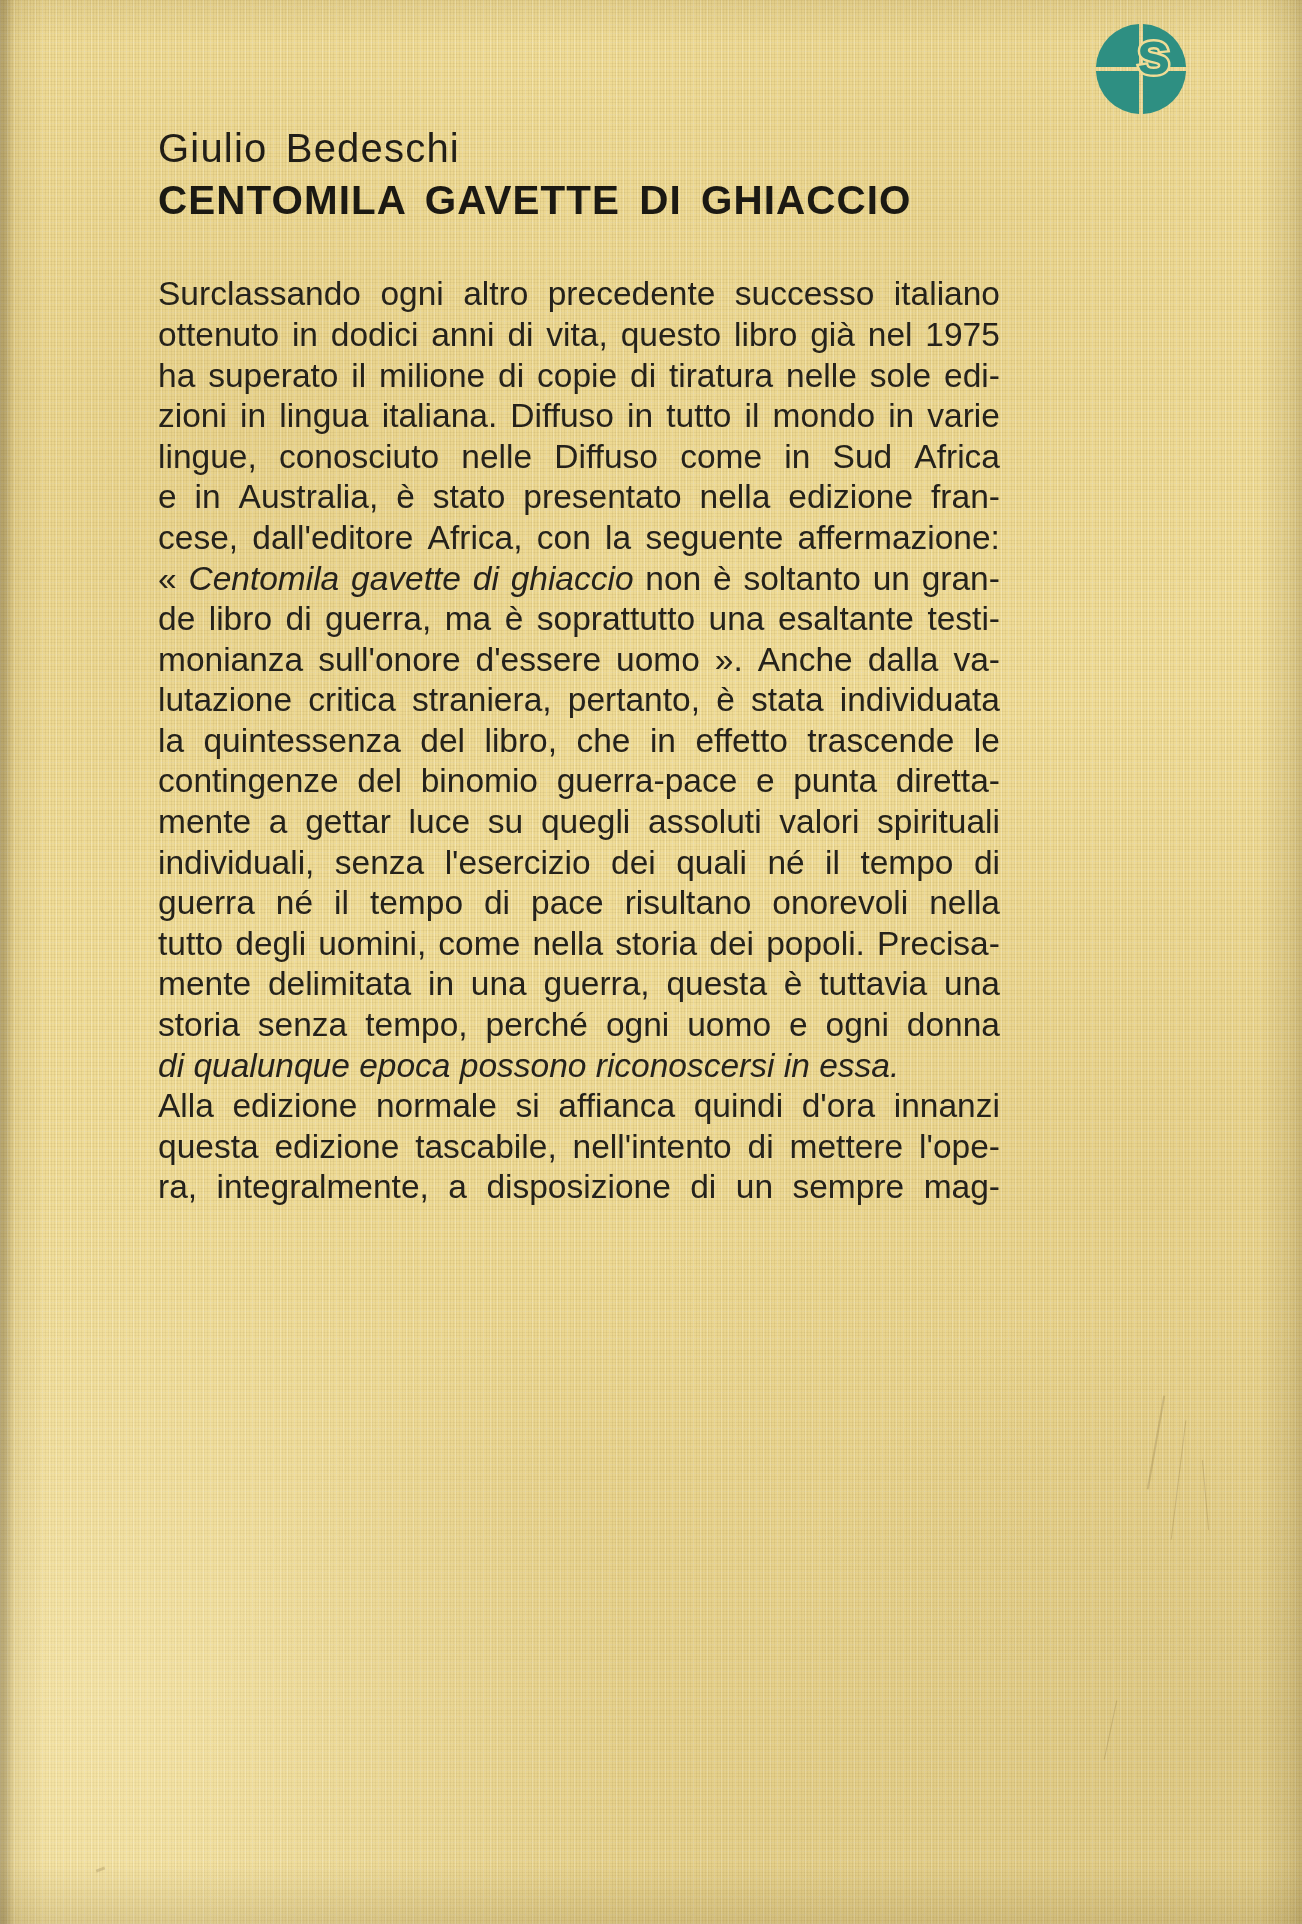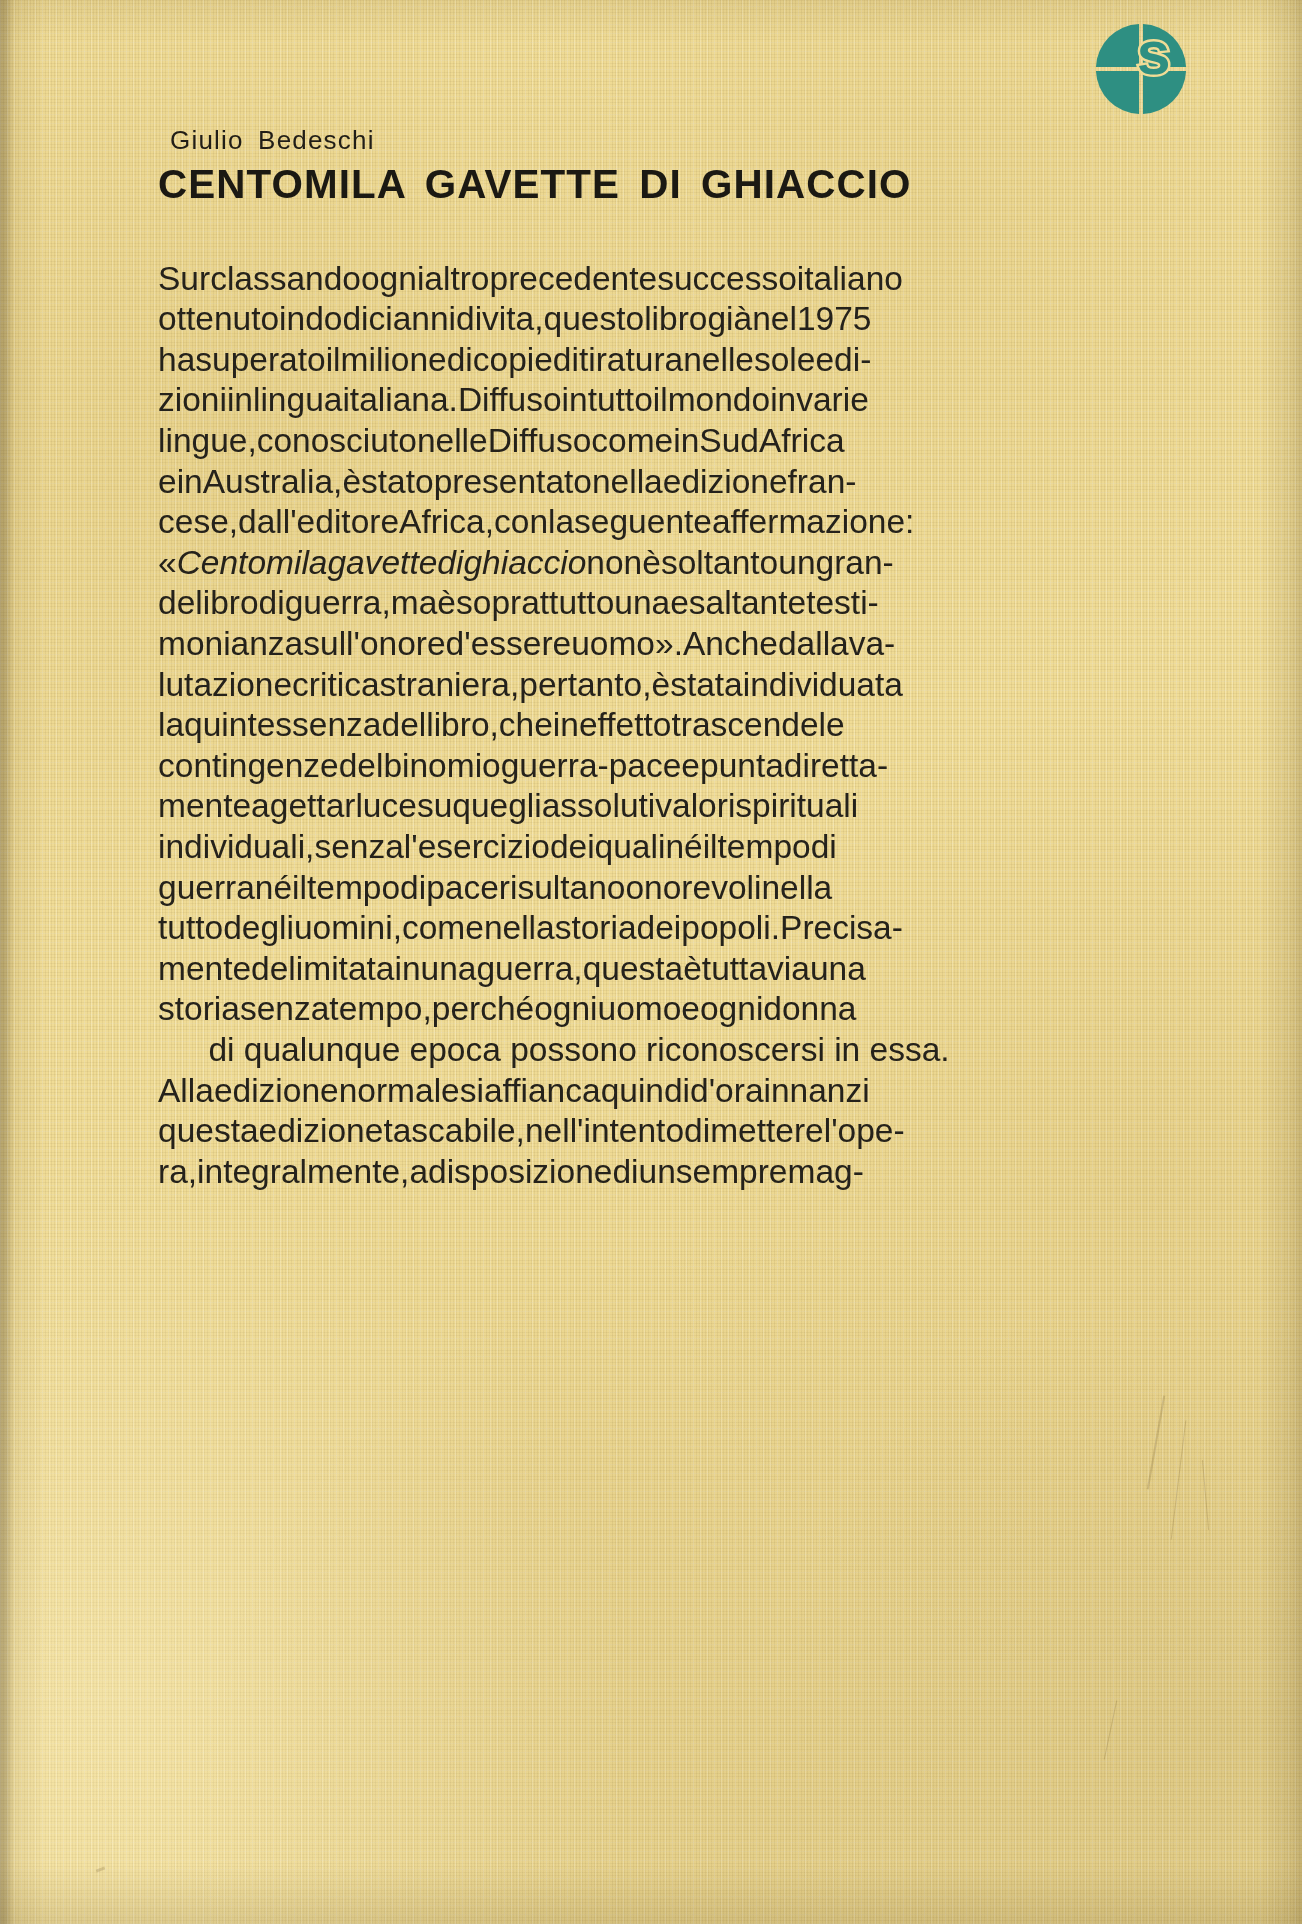--- a/index.html
+++ b/index.html
@@ -108,26 +108,26 @@
   
   .content {
     position: absolute;
     left: 158px;
     top: 126px;
     width: 842px;
     z-index: 3;
   }
 
   .author {
-    font-size: 26px;
+    font-size: 40px;
     font-weight: 400;
     letter-spacing: 1.2px;
     line-height: 1.12;
     word-spacing: 6px;
-    margin: 0 0 6px 12px;
+    margin: 0 0 6px 0;
     color: #211e17;
   }
 
   .title {
     font-size: 41px;
     font-weight: 700;
     letter-spacing: 1.1px;
     word-spacing: 7px;
     line-height: 1.16;
     margin: 0;
@@ -143,23 +143,24 @@
     text-align: justify;
     text-justify: inter-word;
     color: #25221b;
     hyphens: none;
   }
   .blurb i { }
 
   
   .lines .ln {
     display: flex;
+    justify-content: space-between;
     white-space: pre;
   }
-  .lines .ln.flush { justify-content: center; }
+  .lines .ln.flush { justify-content: flex-start; font-style: italic; }
   .lines .ln > span { white-space: pre; }
   .lines .ln.flush > span { white-space: pre; }
 </style>
 </head>
 <body>
 
 <div class="page">
 
   <div class="tex-weave"></div>
   <div class="tex-weave2"></div>

